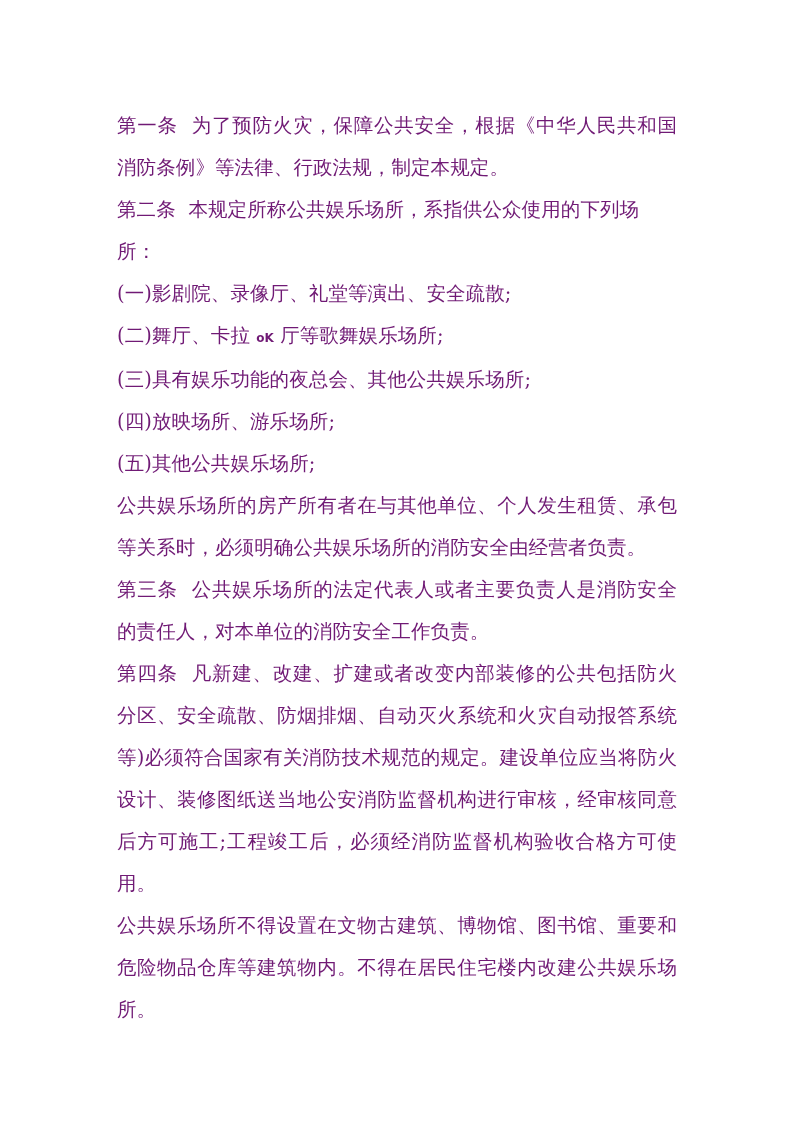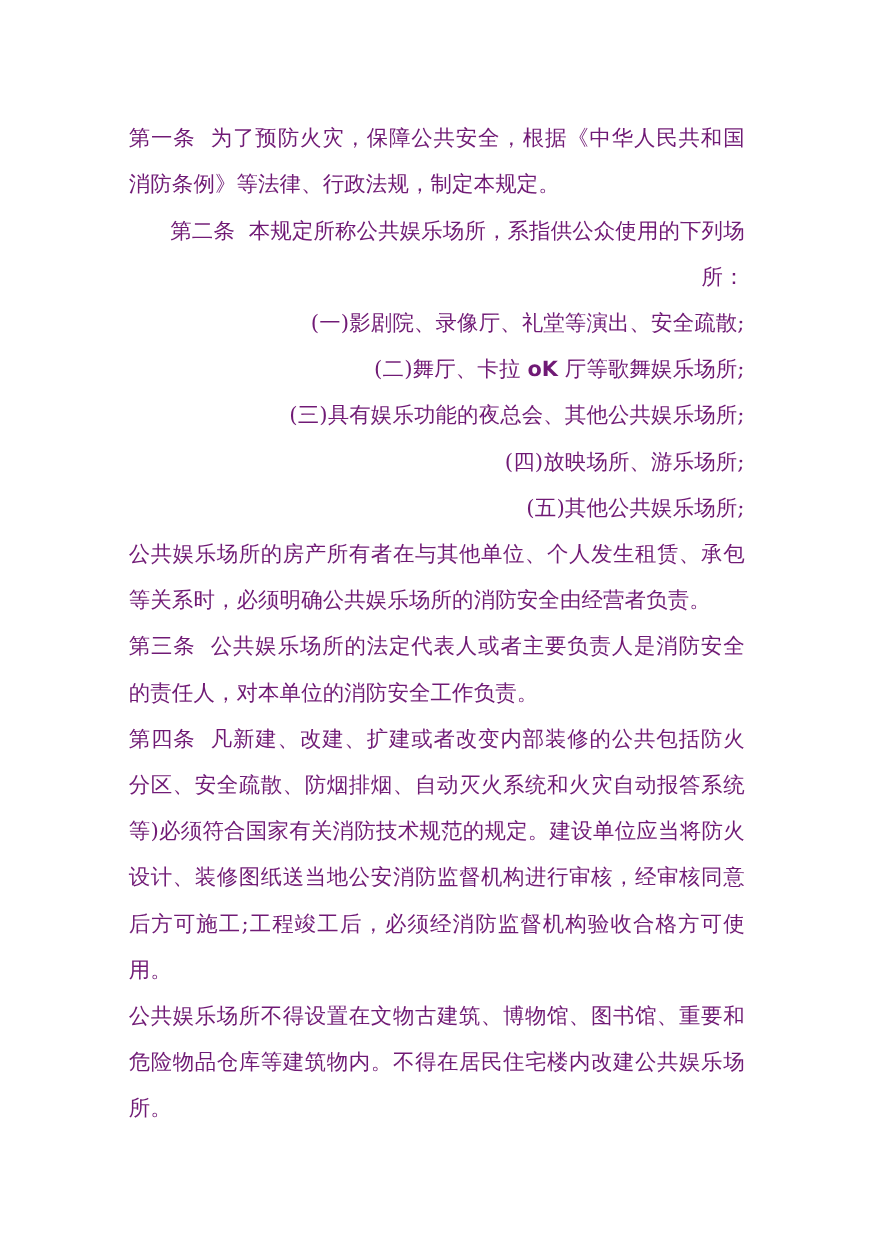--- a/index.html
+++ b/index.html
@@ -39,28 +39,28 @@
     text-align: justify;
     text-justify: inter-character;
     color: #701a75;
     letter-spacing: 0.1px;
     word-break: break-all;
     white-space: pre-wrap;
   }
 
   
   .para.short {
-    text-align: right;
+    text-align: left;
   }
 
   
   .latin-run {
     font-family: "DejaVu Sans", "Liberation Sans", sans-serif;
     font-weight: 700;
-    font-size: 19px;
+    font-size: 12px;
     letter-spacing: 0;
   }
 </style>
 </head>
 <body>
 
 <div class="page">
   <div class="doc-body" id="doc-body">
 
   <p class="para">第一条  为了预防火灾，保障公共安全，根据《中华人民共和国消防条例》等法律、行政法规，制定本规定。</p>

